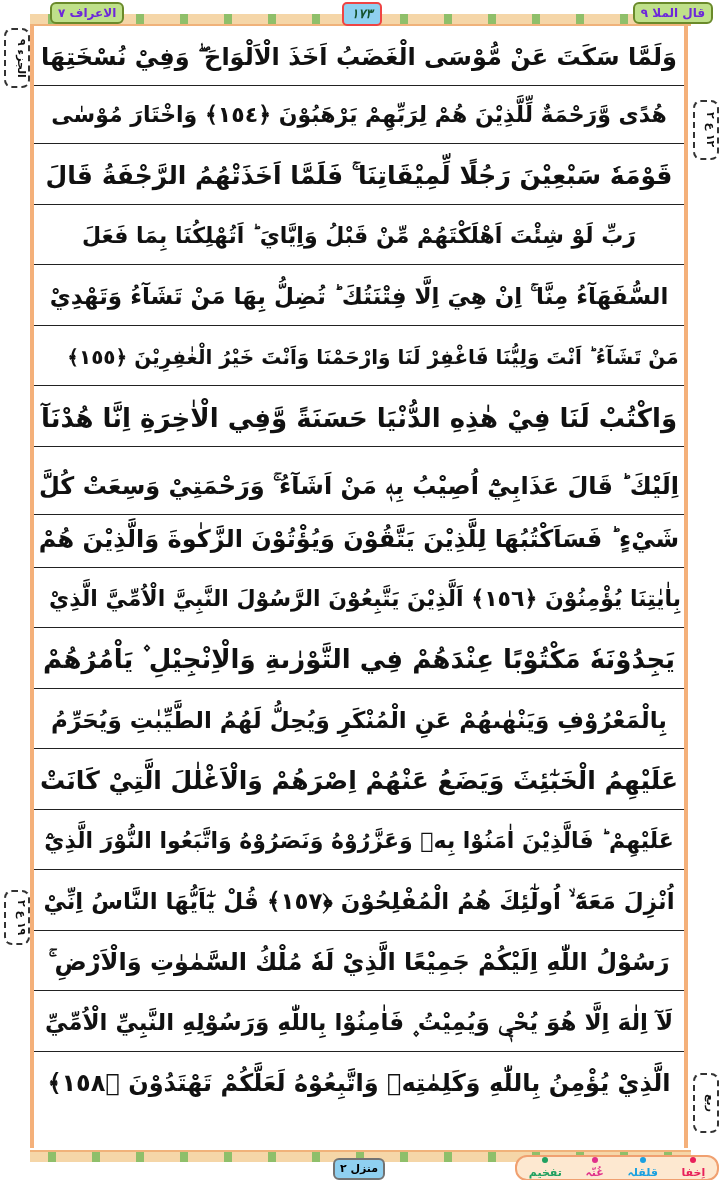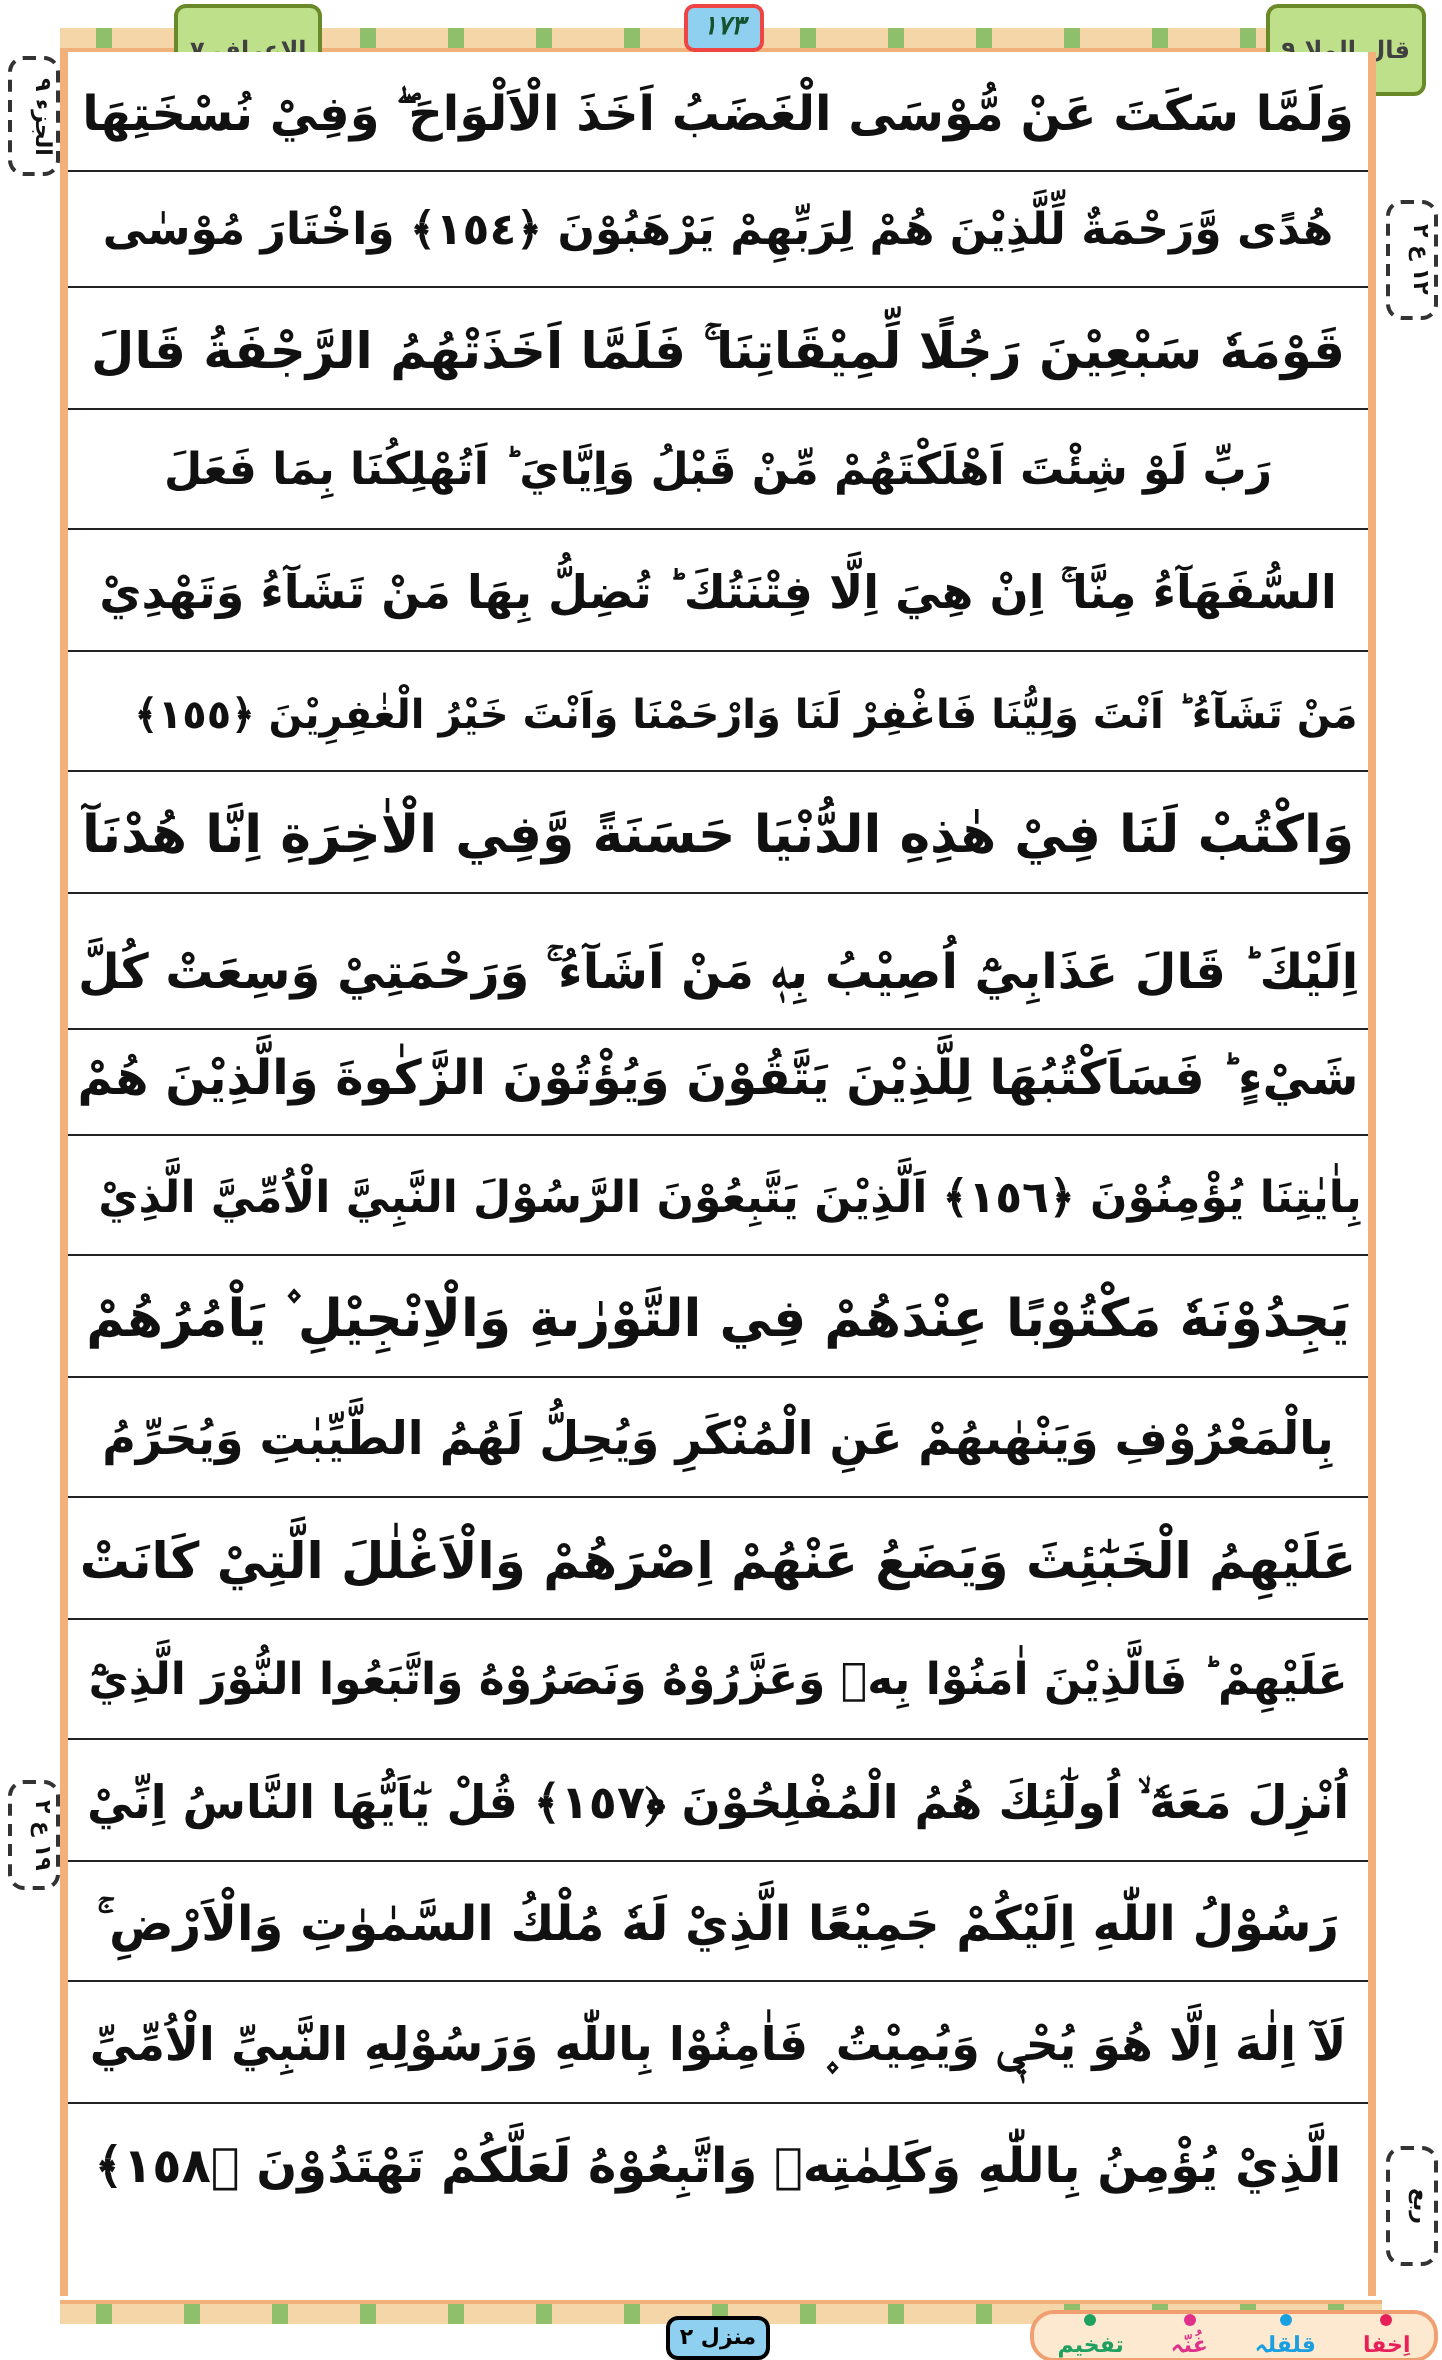--- a/index.html
+++ b/index.html
@@ -4,24 +4,24 @@
 <style>
   html, body { margin:0; padding:0; }
   body { width:721px; height:1180px; background:#ffffff; position:relative; overflow:hidden; font-family:"DejaVu Sans", sans-serif; }
   .top-border { position:absolute; left:30px; right:30px; top:14px; height:10px;
     background: repeating-linear-gradient(90deg, #f5d6a8 0 18px, #8fbf6a 18px 26px, #f5d6a8 26px 44px); border-bottom:2px solid #f0b27a; }
   .bottom-border { position:absolute; left:30px; right:30px; top:1150px; height:10px;
     background: repeating-linear-gradient(90deg, #f5d6a8 0 18px, #8fbf6a 18px 26px, #f5d6a8 26px 44px); border-top:2px solid #f0b27a; }
   .frame { position:absolute; left:30px; top:26px; width:658px; height:1122px; border-left:4px solid #f4b07a; border-right:4px solid #f4b07a; box-sizing:border-box; background:#fff; }
   .line { position:absolute; left:34px; width:650px; height:58px; border-bottom:1.5px solid #222; box-sizing:border-box; display:flex; align-items:center; justify-content:center; direction:rtl; }
   .line span { font-family:"DejaVu Sans", sans-serif; font-weight:bold; font-size:31px; color:#111; white-space:nowrap; letter-spacing:0; }
-  .surah-tag { position:absolute; top:2px; height:18px; padding:12px 6px; background:#bfe08a; border:2px solid #6a8a2a; border-radius:6px; font-size:12px; font-weight:bold; color:#404040; line-height:18px; direction:rtl;margin-left:37px; }
+  .surah-tag { position:absolute; top:2px; height:18px; padding:0 6px; background:#bfe08a; border:2px solid #6a8a2a; border-radius:6px; font-size:12px; font-weight:bold; color:#6d28d9; line-height:18px; direction:rtl; }
   .page-num { position:absolute; left:342px; top:2px; width:36px; height:20px; background:#8fd0f0; border:2px solid #ef4444; border-radius:5px; font-size:13px; font-weight:bold; text-align:center; line-height:20px; color:#14532d;font-style:italic; }
   .side-tag { position:absolute; width:26px; background:#fff; border:2px dashed #333; border-radius:8px; font-size:11px; font-weight:bold; text-align:center; color:#111; writing-mode:vertical-rl; padding:4px 0; box-sizing:border-box; }
-  .manzil { position:absolute; left:333px; top:1158px; width:48px; height:18px; background:#8fd0f0; border:2px solid #000000; border-radius:6px; font-size:11px; font-weight:bold; text-align:center; line-height:18px; }
+  .manzil { position:absolute; left:333px; top:1158px; width:48px; height:18px; background:#8fd0f0; border:2px solid #737373; border-radius:6px; font-size:11px; font-weight:bold; text-align:center; line-height:18px; }
   .legend { position:absolute; left:515px; top:1155px; width:200px; height:22px; background:#fde8d0; border:2px solid #f0a070; border-radius:12px; display:flex; direction:rtl; align-items:center; justify-content:space-around; font-size:11px; font-weight:bold; }
   .legend .item { display:flex; align-items:center; gap:3px;flex-direction:column; }
   .legend .dot { width:6px; height:6px; border-radius:50%; display:inline-block; }
 </style>
 </head>
 <body>
 
 <div class="top-border"></div>
 <div class="surah-tag" style="left:50px;">الاعراف ٧</div>
 <div class="page-num">١٧٣</div>

